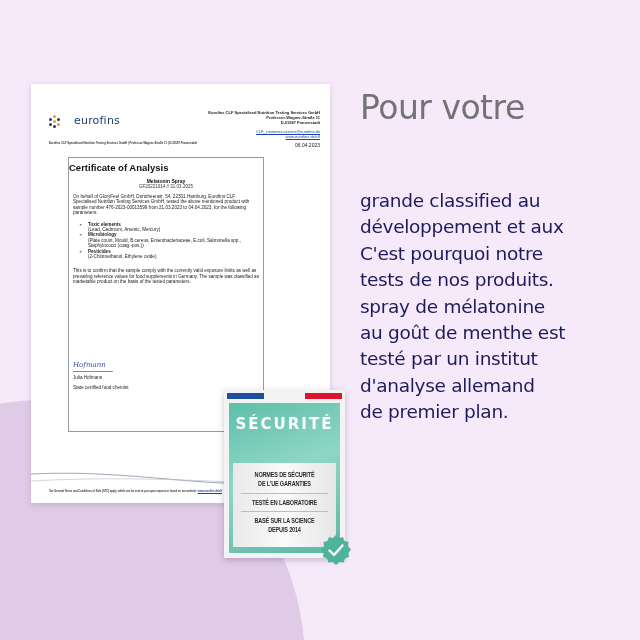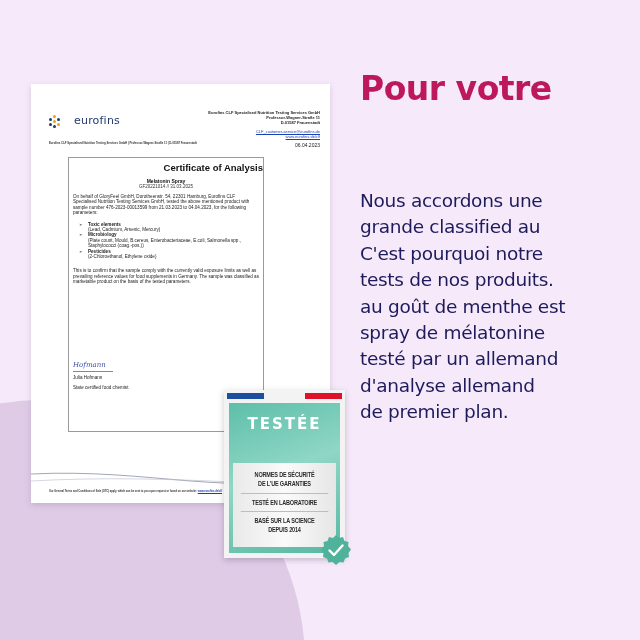--- a/index.html
+++ b/index.html
@@ -8,21 +8,21 @@
   .doc { position: absolute; left: 31px; top: 84px; width: 299px; height: 419px; background: #fff; box-shadow: 0 2px 6px rgba(120,90,140,0.25); }
   .logo { position: absolute; left: 18px; top: 30px; display: flex; align-items: center; gap: 13px; }
   .logo-dots { width: 12px; height: 12px; position: relative; }
   .logo-dots i { position: absolute; width: 3px; height: 3px; border-radius: 50%; }
   .logo-text { font-family: "DejaVu Sans", sans-serif; font-size: 11px; color: #1f3b6e; letter-spacing: 0.2px; }
   .addr { position: absolute; right: 10px; top: 26px; text-align: right; font-size: 4px; line-height: 5px; color: #222; font-weight: bold; }
   .addr .link { color: #1a3fb0; text-decoration: underline; font-weight: normal; }
   .addr .date { font-weight: normal; font-size: 5px; margin-top: 4px; }
   .smallline { position: absolute; left: 18px; top: 57px; font-size: 2.8px; color: #333; font-weight: bold; }
   .box { position: absolute; left: 37px; top: 73px; width: 194px; height: 273px; border: 1px solid #9a9a9a; }
-  .box .title { text-align: right; font-weight: bold; font-size: 9.5px; margin-top: 4px; color: #111; }
+  .box .title { text-align: left; font-weight: bold; font-size: 9.5px; margin-top: 4px; color: #111; }
   .box .prod { text-align: center; font-weight: bold; font-size: 5px; margin-top: 5px; color: #111; }
   .box .lot { text-align: center; font-size: 4.5px; color: #333; }
   .box p { font-size: 4.6px; line-height: 5.4px; margin: 5px 4px 0 4px; color: #222; }
   .box ul { list-style: none; padding: 0; margin: 6px 0 0 10px; }
   .box li { font-size: 4.6px; line-height: 5.4px; color: #222; position: relative; padding-left: 9px; }
   .box li b { font-weight: bold; }
   .box li::before { content: "➢"; position: absolute; left: 0; top: 0; font-size: 4px; }
   .sig { position: absolute; left: 4px; top: 200px; font-size: 4.6px; color: #222; }
   .sig .scribble { font-family: "DejaVu Serif", serif; font-style: italic; color: #3a4fa8; font-size: 7px; border-bottom: 0.5px solid #888; width: 40px; padding-bottom: 2px; }
   .sig div { margin-top: 3px; }
@@ -32,21 +32,21 @@
   .badge { position: absolute; left: 224px; top: 390px; width: 121px; height: 168px; background: #f3f3f3; box-shadow: 0 2px 6px rgba(80,60,100,0.3); }
   .flag { position: absolute; top: 3px; height: 6px; }
   .teal { position: absolute; left: 5px; top: 13px; width: 111px; height: 150px; background: linear-gradient(160deg,#5dbfa9 0%,#8fd6c5 45%,#58b8a2 100%); }
   .qt { text-align: center; color: #fff; font-family: "DejaVu Sans", sans-serif; font-weight: bold; font-size: 15px; letter-spacing: 2px; line-height: 18px; margin-top: 12px; }
   .panel { position: absolute; left: 4px; top: 60px; width: 103px; height: 84px; background: linear-gradient(90deg,#e9e9e9,#fafafa 50%,#e6e6e6); }
   .panel .row { text-align: center; font-family: "Liberation Sans", sans-serif; font-weight: bold; font-size: 6.5px; line-height: 9px; color: #2b2b2b; letter-spacing: -0.2px; transform: scaleX(0.85); }
   .panel .r1 { padding-top: 7px; height: 23px; }
   .panel .r2 { height: 17px; line-height: 17px; border-top: 1px solid #bdbdbd; }
   .panel .r3 { padding-top: 4px; border-top: 1px solid #bdbdbd; }
   .seal { position: absolute; left: 320px; top: 534px; width: 32px; height: 32px; }
-  .heading { position: absolute; left: 360px; top: 67px; color: #be185d; font-family: "DejaVu Sans", sans-serif; font-weight: bold; font-size: 33px; line-height: 44px; letter-spacing: -0.5px; }
+  .heading { position: absolute; left: 360px; top: 86px; color: #737373; font-family: "DejaVu Sans", sans-serif; font-weight: normal; font-size: 33px; line-height: 44px; letter-spacing: -0.5px; }
   .body-text { position: absolute; left: 360px; top: 188px; color: #1e1b5c; font-family: "DejaVu Sans", sans-serif; font-size: 18.5px; line-height: 26.4px; letter-spacing: -0.3px; }
   .body-text div { white-space: nowrap; }
 </style>
 </head>
 <body>
 
 <div class="blob"></div>
 
 <div class="doc">
   <div class="logo">
@@ -100,21 +100,21 @@
     <span style="color:#333;text-decoration:none">Our General Terms and Conditions of Sale (GTC) apply, which can be sent to you upon request or found on our website:</span>
     <span>www.eurofins.de/clf</span>
   </div>
 </div>
 
 <div class="badge">
   <div class="flag" style="left:3px;width:37px;background:#1d4fa0"></div>
   <div class="flag" style="right:3px;width:37px;background:#e0122b"></div>
   <div class="teal">
     <div class="qt">
-      <div>TESTÉE</div>
+      <div>SÉCURITÉ</div>
     </div>
     <div class="panel">
       <div class="row r1">
         <div>NORMES DE SÉCURITÉ</div>
         <div>DE L'UE GARANTIES</div>
       </div>
       <div class="row r2">TESTÉ EN LABORATOIRE</div>
       <div class="row r3">
         <div>BASÉ SUR LA SCIENCE</div>
         <div>DEPUIS 2014</div>
@@ -126,22 +126,22 @@
 <svg class="seal" viewBox="0 0 32 32">
   <path d="M16 1 L19 4 L23 3 L24.5 7 L28.5 8 L28 12 L31 15.5 L28.5 19 L29 23 L25 24.5 L23.5 28.5 L19.5 28 L16 31 L12.5 28 L8.5 28.5 L7 24.5 L3 23 L3.5 19 L1 15.5 L4 12 L3.5 8 L7.5 7 L9 3 L13 4 Z" fill="#4fb39b"></path>
   <path d="M9.5 16.5 L14 21 L22.5 11.5" stroke="#fff" stroke-width="2.4" fill="none" stroke-linecap="round" stroke-linejoin="round"></path>
 </svg>
 
 <div class="heading">
   <div>Pour votre</div>
 </div>
 
 <div class="body-text">
-  <div>Nous accordons une</div>
   <div>grande classified au</div>
+  <div>développement et aux</div>
   <div>C'est pourquoi notre</div>
   <div>tests de nos produits.</div>
+  <div>spray de mélatonine</div>
   <div>au goût de menthe est</div>
-  <div>spray de mélatonine</div>
-  <div>testé par un allemand</div>
+  <div>testé par un institut</div>
   <div>d'analyse allemand</div>
   <div>de premier plan.</div>
 </div>
 
 </body></html>

